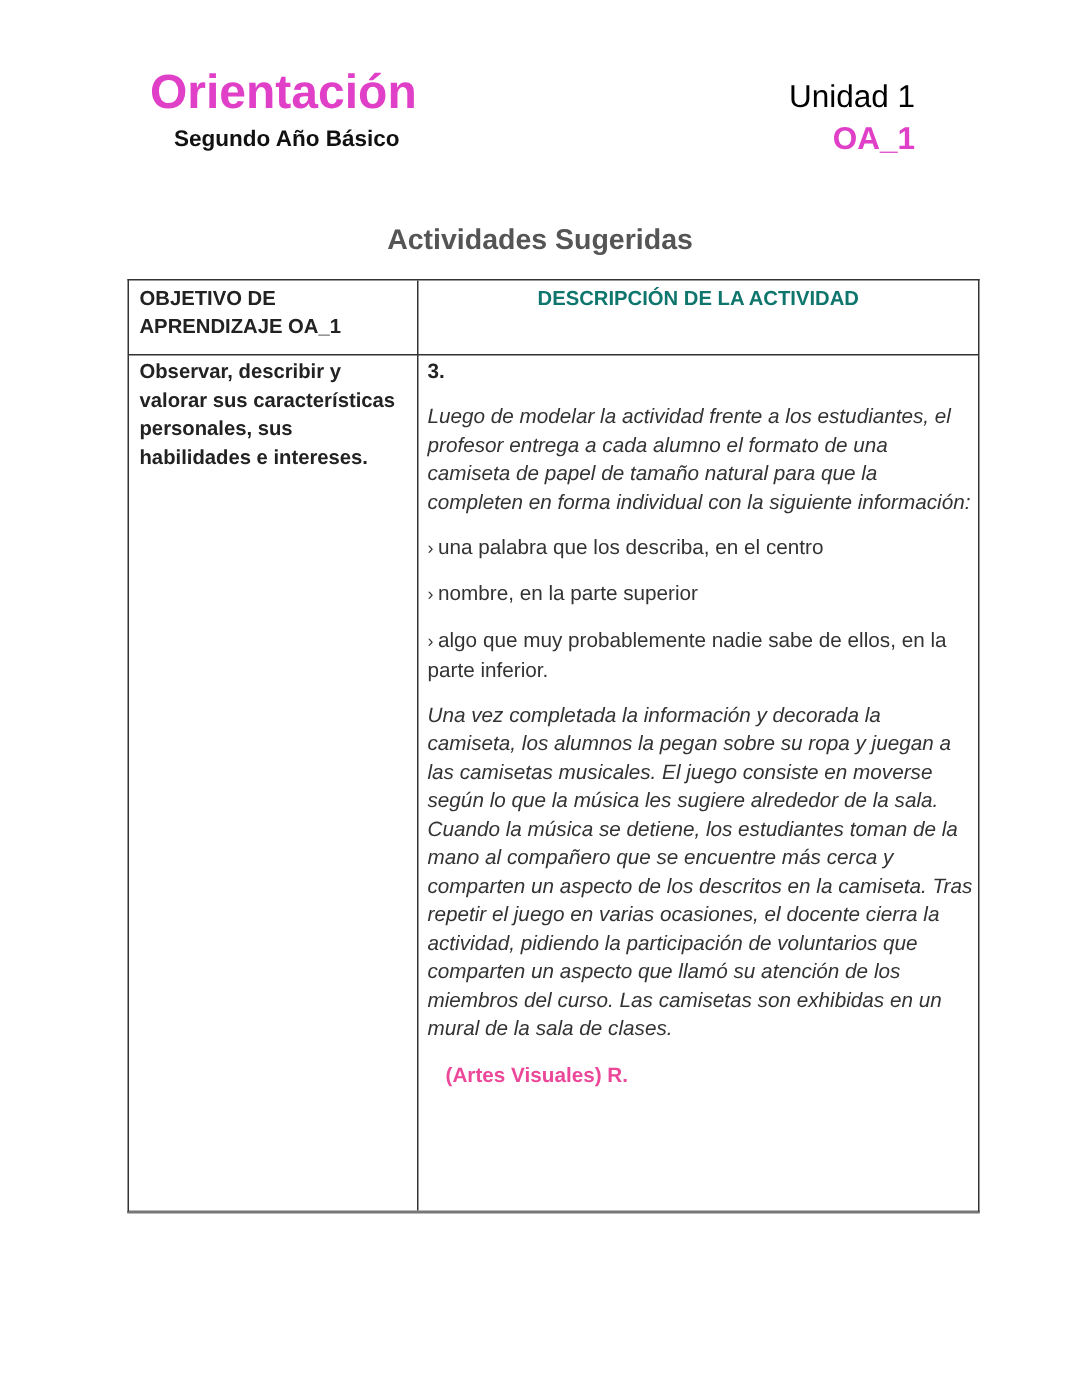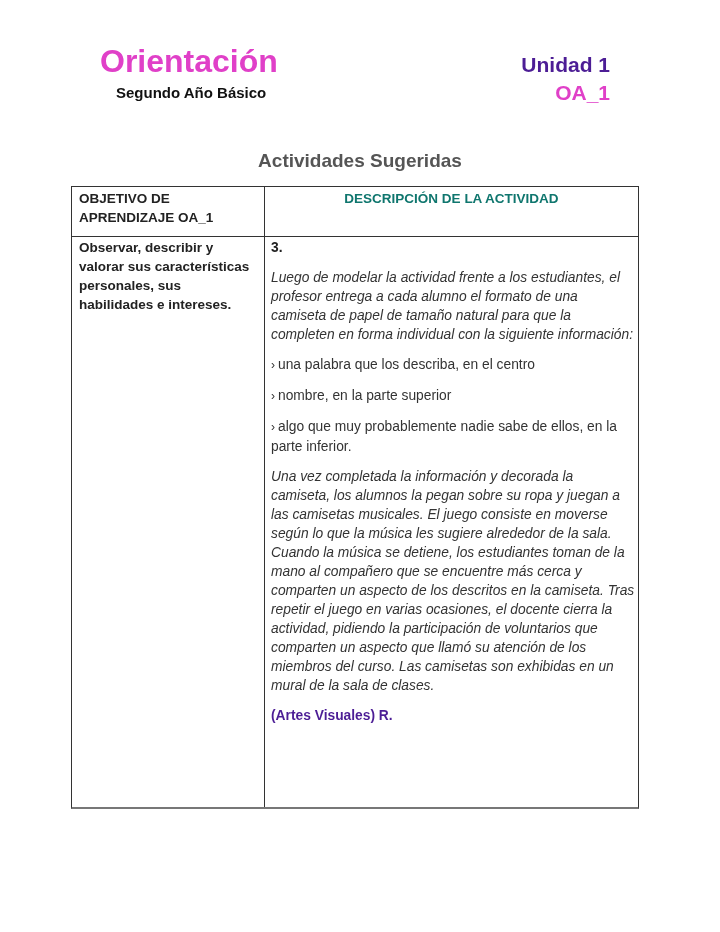--- a/index.html
+++ b/index.html
@@ -39,22 +39,22 @@
       font-weight: bold;
       color: #111111;
       line-height: 26px;
       white-space: nowrap;
     }
     .unit-label {
       position: absolute;
       right: 0;
       top: 10px;
       font-size: 21px;
-      font-weight: bold;
-      color: #4c1d95;
+      font-weight: normal;
+      color: #000000;
       line-height: 26px;
       white-space: nowrap;
     }
     .oa-label {
       position: absolute;
       right: 0;
       top: 38px;
       font-size: 21px;
       font-weight: bold;
       color: #e040c8;
@@ -67,21 +67,21 @@
       width: 720px;
       top: 149px;
       text-align: center;
       font-size: 19px;
       font-weight: bold;
       color: #555555;
       line-height: 24px;
     }
     .table {
       position: absolute;
-      left: 71px;
+      left: 85px;
       top: 186px;
       width: 568px;
       height: 623px;
       border: 1px solid #333333;
       border-bottom: 2px solid #777777;
       box-sizing: border-box;
     }
     .col-divider {
       position: absolute;
       left: 192px;
@@ -149,22 +149,22 @@
     }
     .bullet {
       margin: 0 0 11px 0;
     }
     .bullet .marker {
       font-size: 12px;
       margin-right: 3px;
     }
     .reference {
       font-weight: bold;
-      color: #4c1d95;
-      margin: 0;
+      color: #ec4899;
+      margin: 12px;
     }
   </style>
 </head>
 <body>
 
 <div class="header">
   <div class="subject-title">Orientación</div>
   <div class="grade-title">Segundo Año Básico</div>
   <div class="unit-label">Unidad 1</div>
   <div class="oa-label">OA_1</div>

